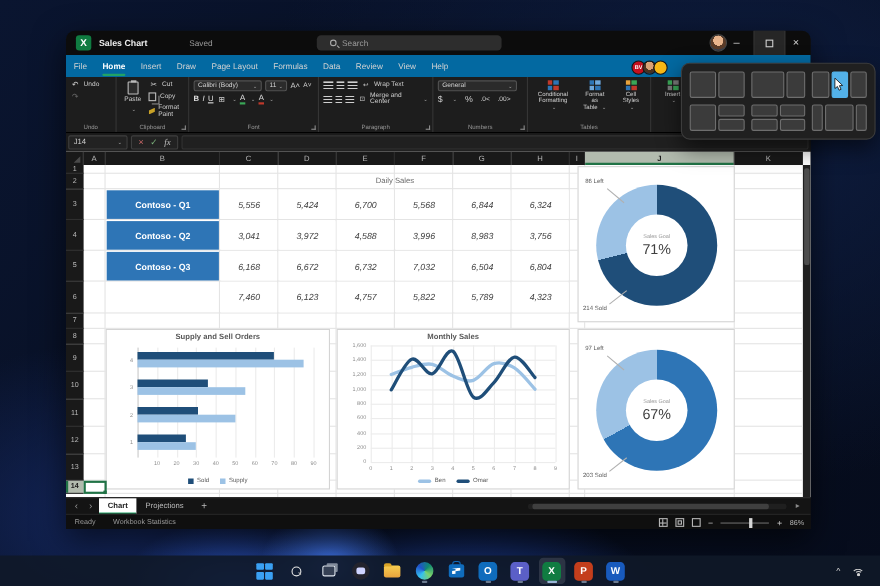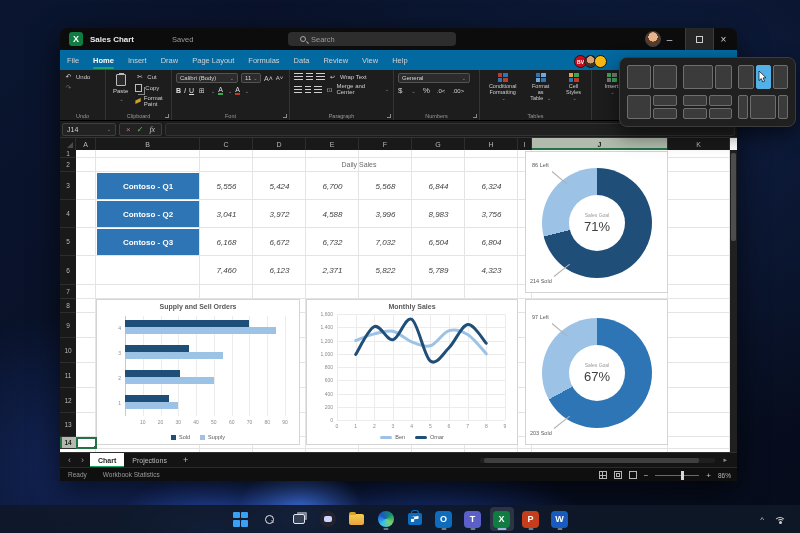--- a/index.html
+++ b/index.html
@@ -454,21 +454,21 @@
         <div class="num-cell" style="left: 406px; top: 63px; width: 51px; height: 26px;">3,756</div>
         <div class="blue-cell" style="left: 37px; top: 91px; width: 102px; height: 26px;">Contoso - Q3</div>
         <div class="num-cell" style="left: 141px; top: 91px; width: 51px; height: 26px;">6,168</div>
         <div class="num-cell" style="left: 194px; top: 91px; width: 51px; height: 26px;">6,672</div>
         <div class="num-cell" style="left: 247px; top: 91px; width: 51px; height: 26px;">6,732</div>
         <div class="num-cell" style="left: 300px; top: 91px; width: 51px; height: 26px;">7,032</div>
         <div class="num-cell" style="left: 353px; top: 91px; width: 51px; height: 26px;">6,504</div>
         <div class="num-cell" style="left: 406px; top: 91px; width: 51px; height: 26px;">6,804</div>
         <div class="num-cell" style="left: 141px; top: 119px; width: 51px; height: 27px;">7,460</div>
         <div class="num-cell" style="left: 194px; top: 119px; width: 51px; height: 27px;">6,123</div>
-        <div class="num-cell" style="left: 247px; top: 119px; width: 51px; height: 27px;">2,371</div>
+        <div class="num-cell" style="left: 247px; top: 119px; width: 51px; height: 27px;">4,757</div>
         <div class="num-cell" style="left: 300px; top: 119px; width: 51px; height: 27px;">5,822</div>
         <div class="num-cell" style="left: 353px; top: 119px; width: 51px; height: 27px;">5,789</div>
         <div class="num-cell" style="left: 406px; top: 119px; width: 51px; height: 27px;">4,323</div>
         <div class="chartbox" style="left: 465px; top: 13px; width: 143px; height: 142px; padding-left: 48px;">
           <div class="ring" style="left: 16px; top: 16px; background: conic-gradient(rgb(31, 78, 121) 0deg, rgb(31, 78, 121) 71%, rgb(156, 194, 229) 0deg, rgb(156, 194, 229) 100%);">
             <div class="hole" style="left: 27px; top: 27px;">
               <div class="sg">Sales Goal</div>
               <div class="pc">71%</div>
             </div>
           </div>

